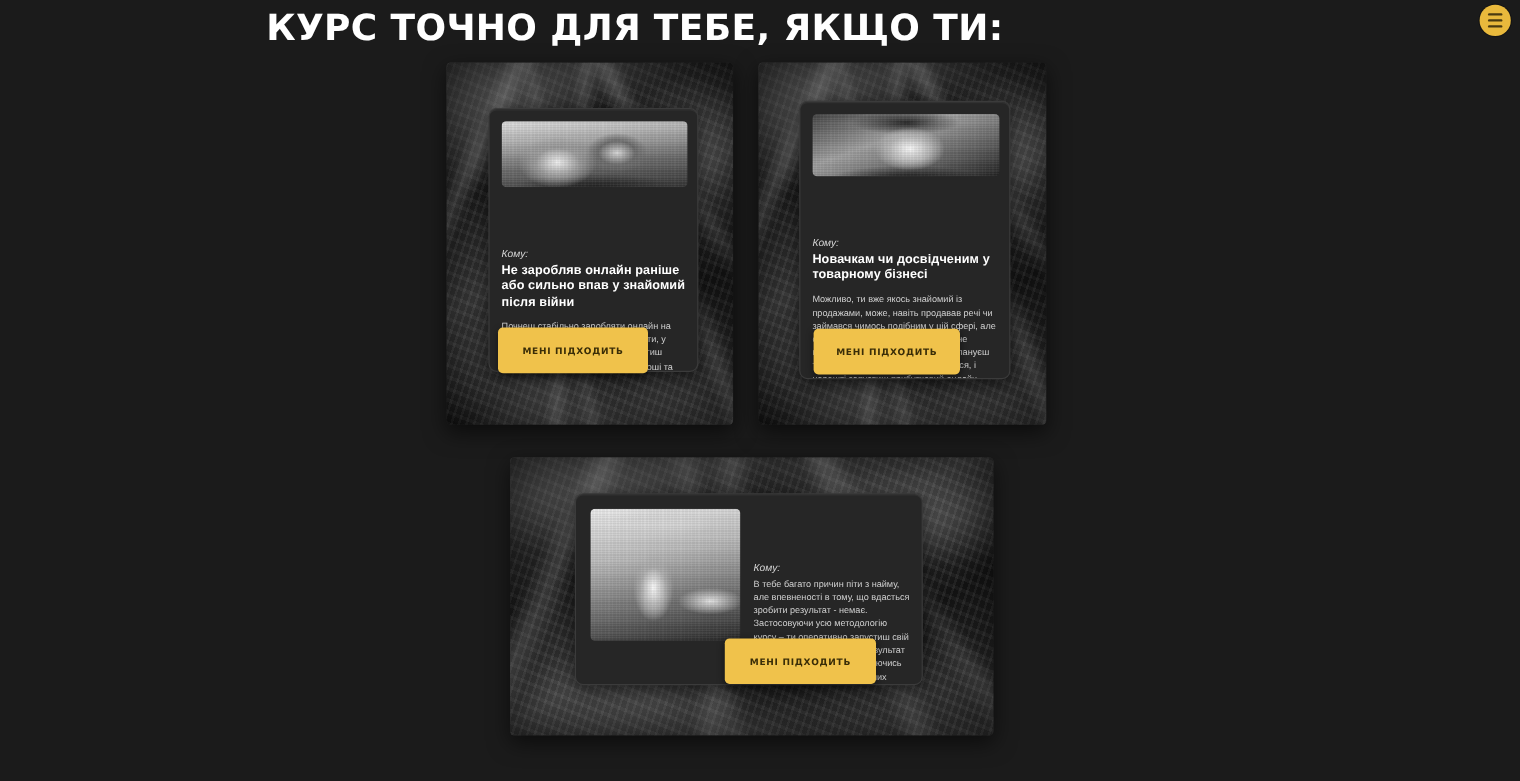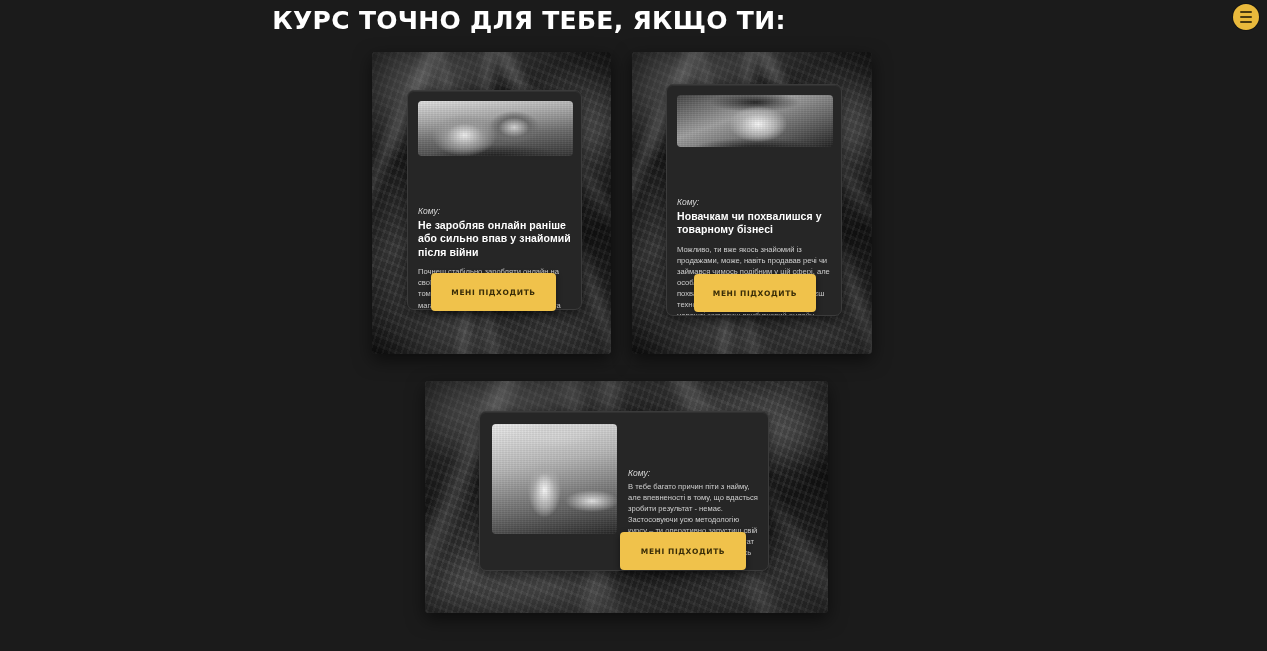--- a/index.html
+++ b/index.html
@@ -21,21 +21,21 @@
   }
 
   
   .section-title {
     position: absolute;
     top: 6px;
     left: 0;
     width: 1058px;
     text-align: center;
     color: #ffffff;
-    font-size: 25px;
+    font-size: 30px;
     font-weight: bold;
     letter-spacing: 0.3px;
     text-transform: uppercase;
     font-family: "DejaVu Sans", sans-serif;
   }
 
   .menu-button {
     position: absolute;
     top: 4px;
     right: 8px;
@@ -178,21 +178,20 @@
     font-weight: bold;
     letter-spacing: 0.6px;
     text-transform: uppercase;
     cursor: pointer;
     z-index: 4;
     box-shadow: 0 2px 6px rgba(0,0,0,0.45);
     display: flex;
     align-items: center;
     justify-content: center;
     font-family: "DejaVu Sans", sans-serif;
-    margin-left: 16px;
   }
 
   
   #pouch-1 { left: 372px; top: 52px; width: 239px; height: 302px; }
   #card-1  { left: 35px;  top: 38px;  width: 175px; height: 220px; }
   #photo-1 { left: 10px;  top: 10px;  width: 155px; height: 55px; }
   #body-1  { left: 10px;  top: 73px;  width: 155px; }
   #cta-1   { left: 415px; top: 273px; width: 125px; height: 38px; }
 
   
@@ -237,21 +236,21 @@
   </div>
   <button class="cta" id="cta-1">МЕНІ ПІДХОДИТЬ</button>
 
   <div class="pouch" id="pouch-2">
     <div class="card" id="card-2">
       <div class="card-photo photo-portrait" id="photo-2">
         <div class="photo-grain"></div>
       </div>
       <div class="card-body" id="body-2">
         <div class="kicker">Кому:</div>
-        <div class="card-heading">Новачкам чи похвалишся у товарному бізнесі</div>
+        <div class="card-heading">Новачкам чи досвідченим у товарному бізнесі</div>
         <div class="card-text">Можливо, ти вже якось знайомий із продажами, може, навіть продавав речі чи займався чимось подібним у цій сфері, але особливо великими результатами не похвалишся. За час навчання ти опануєш технологію, що легко застосовується, і нарешті запустиш прибутковий онлайн-магазин.</div>
       </div>
     </div>
   </div>
   <button class="cta" id="cta-2">МЕНІ ПІДХОДИТЬ</button>
 
   <div class="pouch" id="pouch-3">
     <div class="card" id="card-3">
       <div class="card-photo photo-office" id="photo-3">
         <div class="photo-grain"></div>

